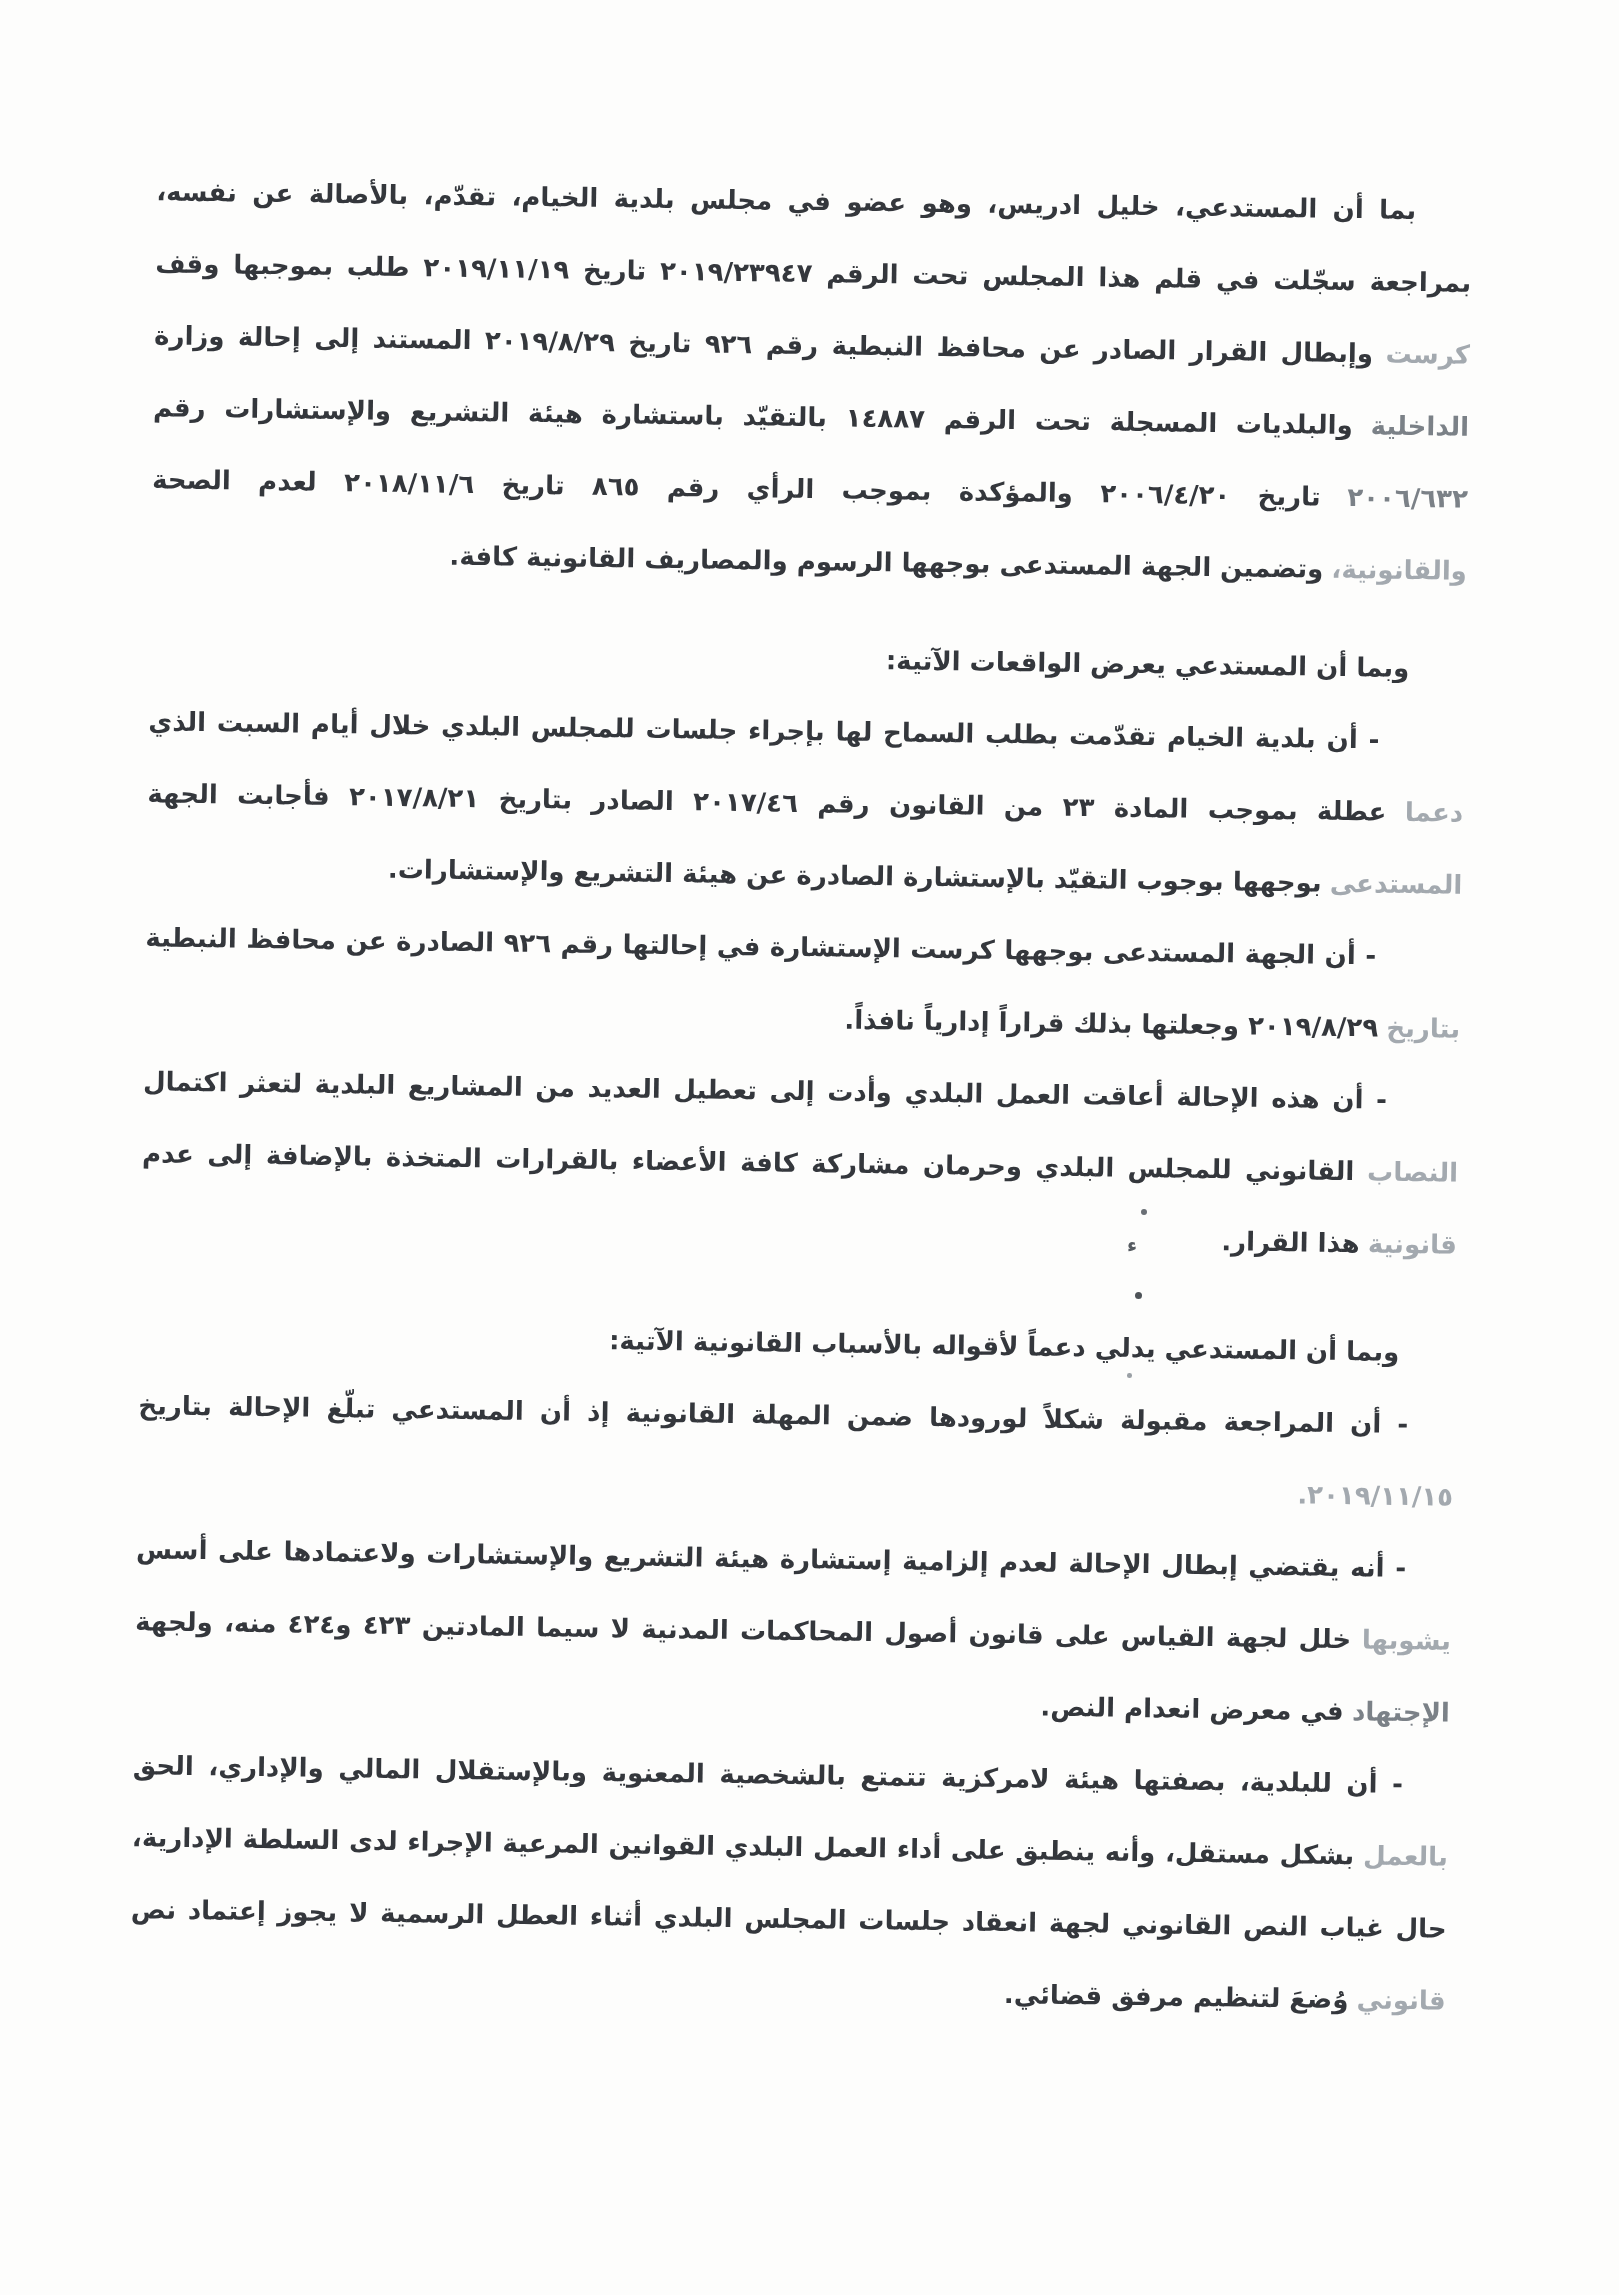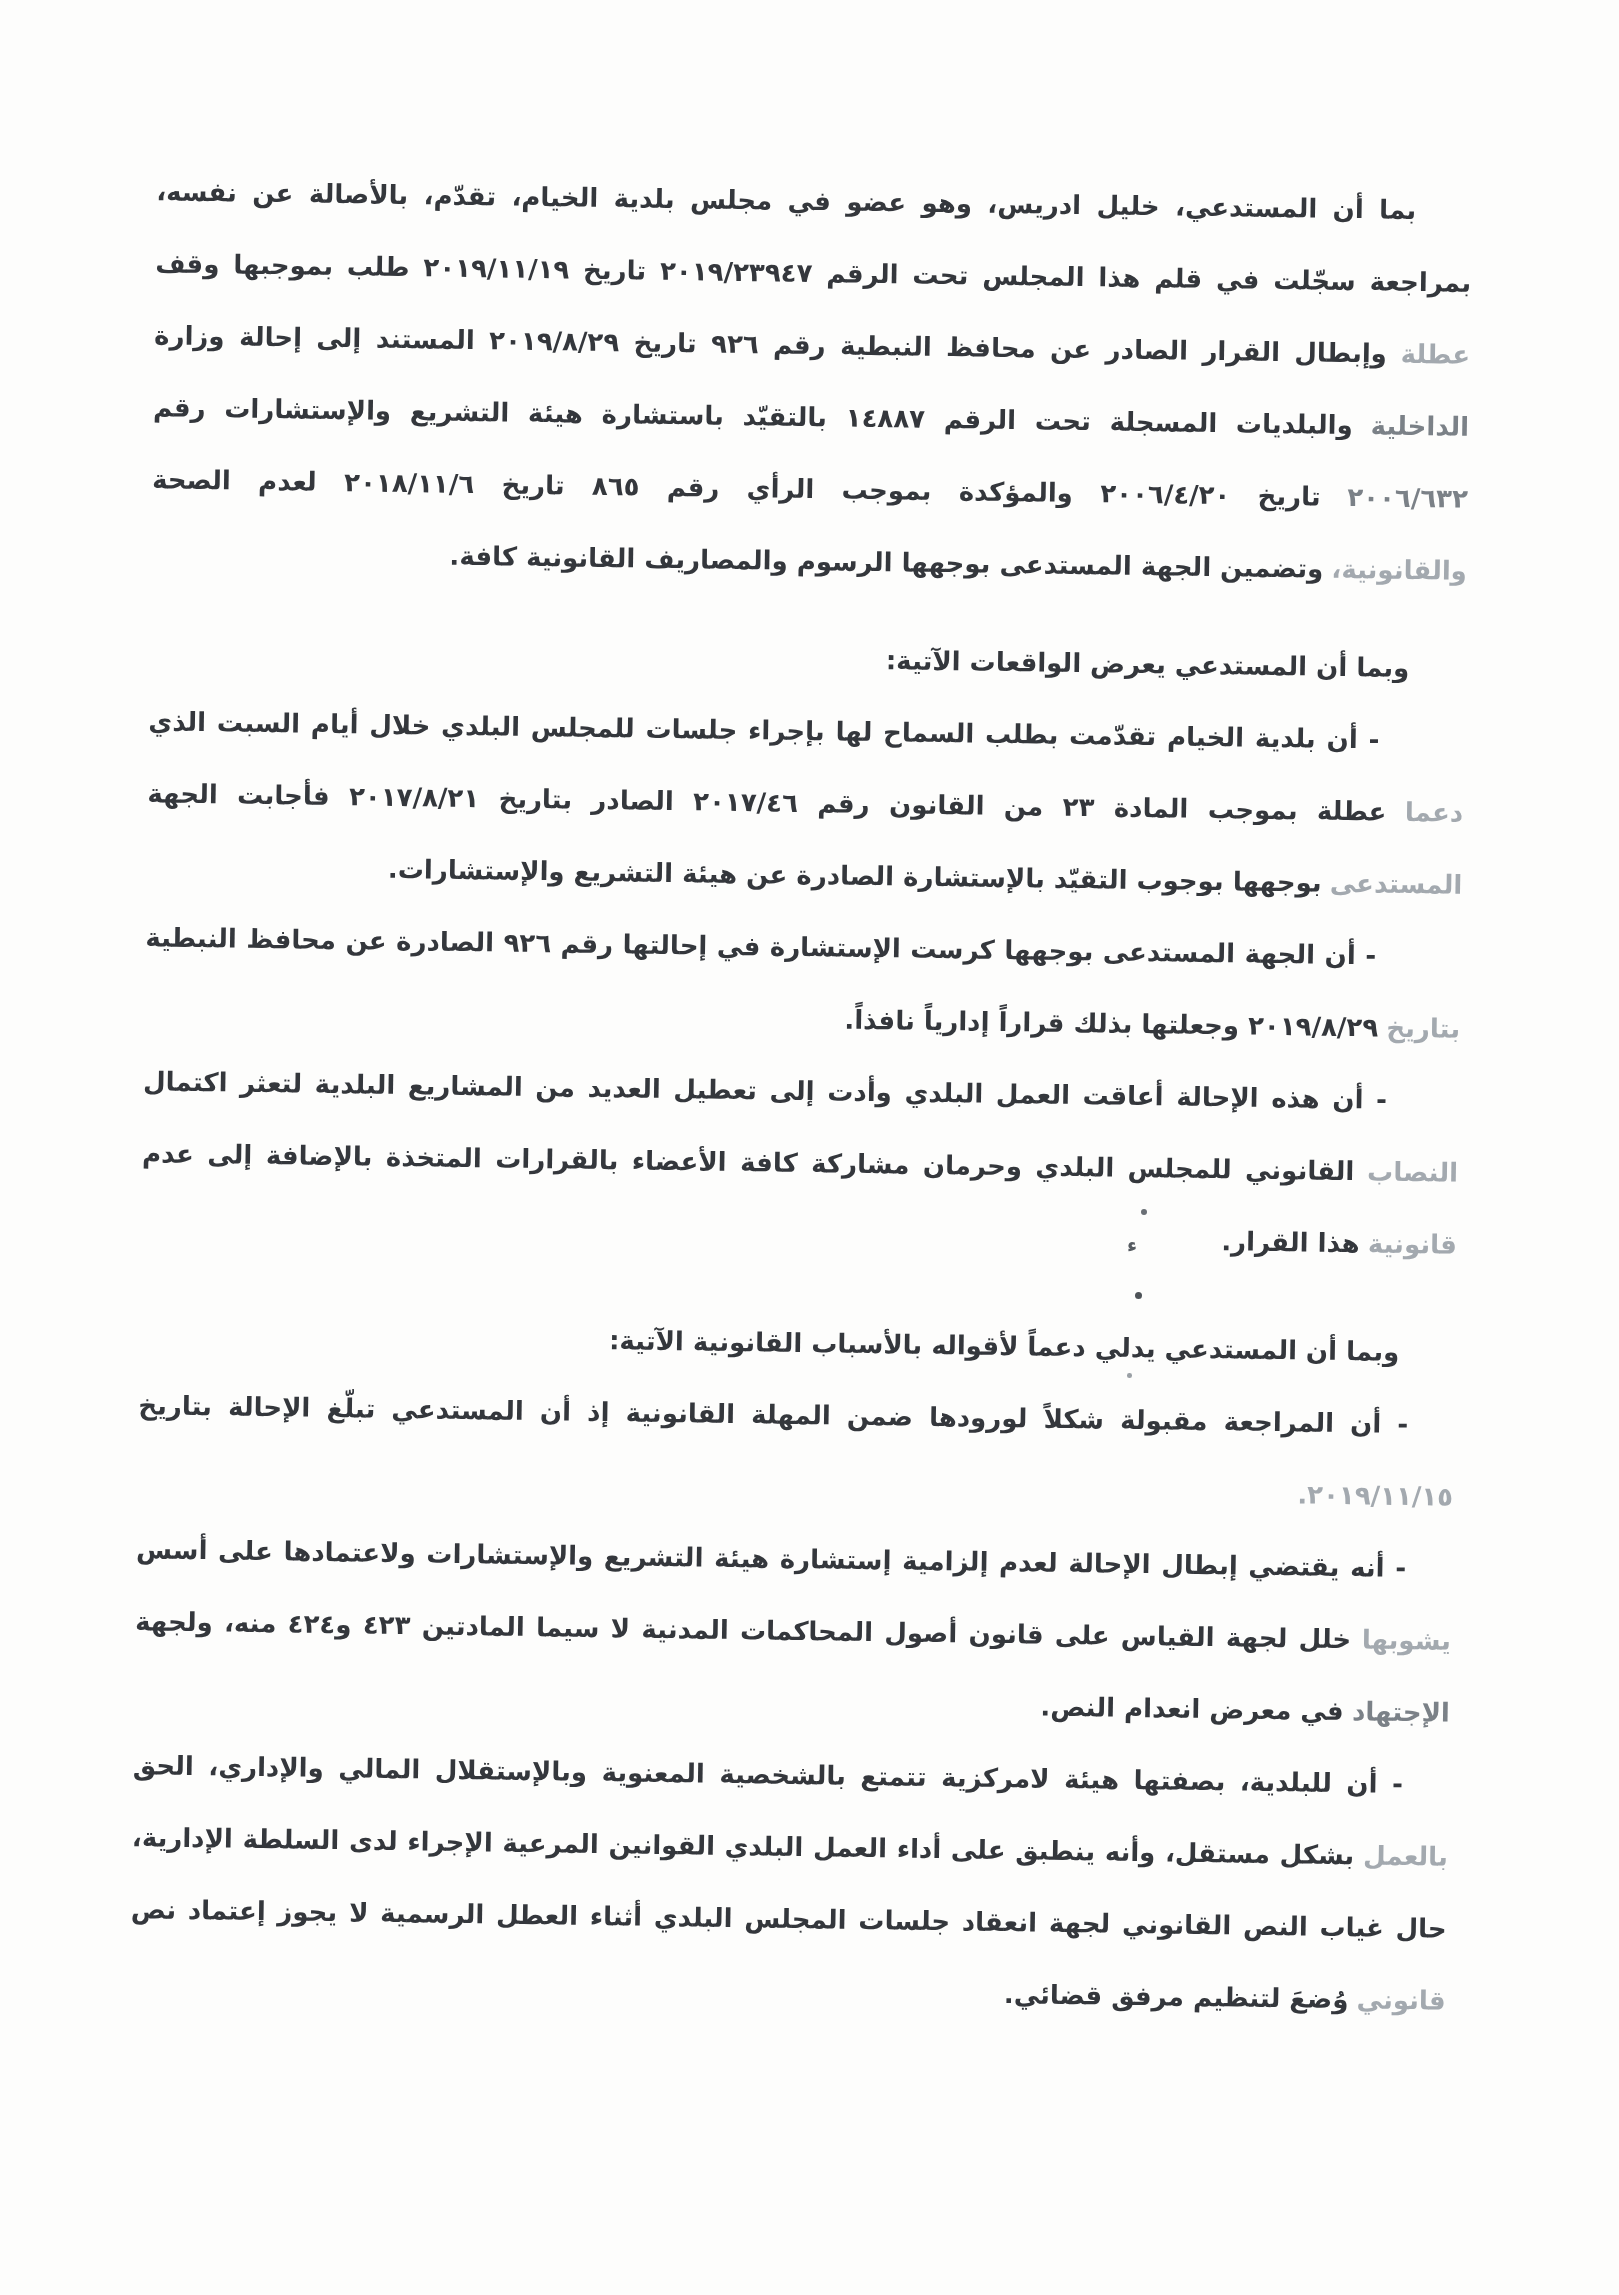--- a/index.html
+++ b/index.html
@@ -53,21 +53,21 @@
   }
 </style>
 </head>
 <body>
 
 <div class="page">
   <div class="content" dir="rtl">
       <div class="block paragraph">
         <div class="line justify" style="padding-right: 56px;"><span class="seg tone-dark">بما أن المستدعي، خليل ادريس، وهو عضو في مجلس بلدية الخيام، تقدّم، بالأصالة عن نفسه،</span></div>
         <div class="line justify"><span class="seg tone-dark">بمراجعة سجّلت في قلم هذا المجلس تحت الرقم ٢٠١٩/٢٣٩٤٧ تاريخ ٢٠١٩/١١/١٩ طلب بموجبها وقف</span></div>
-        <div class="line justify"><span class="seg tone-faded">عطلة</span> <span class="seg tone-dark">وإبطال القرار الصادر عن محافظ النبطية رقم ٩٢٦ تاريخ ٢٠١٩/٨/٢٩ المستند إلى إحالة وزارة</span></div>
+        <div class="line justify"><span class="seg tone-faded">كرست</span> <span class="seg tone-dark">وإبطال القرار الصادر عن محافظ النبطية رقم ٩٢٦ تاريخ ٢٠١٩/٨/٢٩ المستند إلى إحالة وزارة</span></div>
         <div class="line justify"><span class="seg tone-medium">الداخلية</span> <span class="seg tone-dark">والبلديات المسجلة تحت الرقم ١٤٨٨٧ بالتقيّد باستشارة هيئة التشريع والإستشارات رقم</span></div>
         <div class="line justify"><span class="seg tone-medium">٢٠٠٦/٦٣٢</span> <span class="seg tone-dark">تاريخ ٢٠٠٦/٤/٢٠ والمؤكدة بموجب الرأي رقم ٨٦٥ تاريخ ٢٠١٨/١١/٦ لعدم الصحة</span></div>
         <div class="line"><span class="seg tone-faded">والقانونية،</span> <span class="seg tone-dark">وتضمين الجهة المستدعى بوجهها الرسوم والمصاريف القانونية كافة.</span></div>
       </div>
       <div class="block heading" style="margin-top: 26px;">
         <div class="line" style="padding-right: 56px;"><span class="seg tone-dark">وبما أن المستدعي يعرض الواقعات الآتية:</span></div>
       </div>
       <div class="block bullet">
         <div class="line justify" style="padding-right: 85px;"><span class="seg tone-dark">- أن بلدية الخيام تقدّمت بطلب السماح لها بإجراء جلسات للمجلس البلدي خلال أيام السبت الذي</span></div>
         <div class="line justify"><span class="seg tone-faded">دعما</span> <span class="seg tone-dark">عطلة بموجب المادة ٢٣ من القانون رقم ٢٠١٧/٤٦ الصادر بتاريخ ٢٠١٧/٨/٢١ فأجابت الجهة</span></div>

